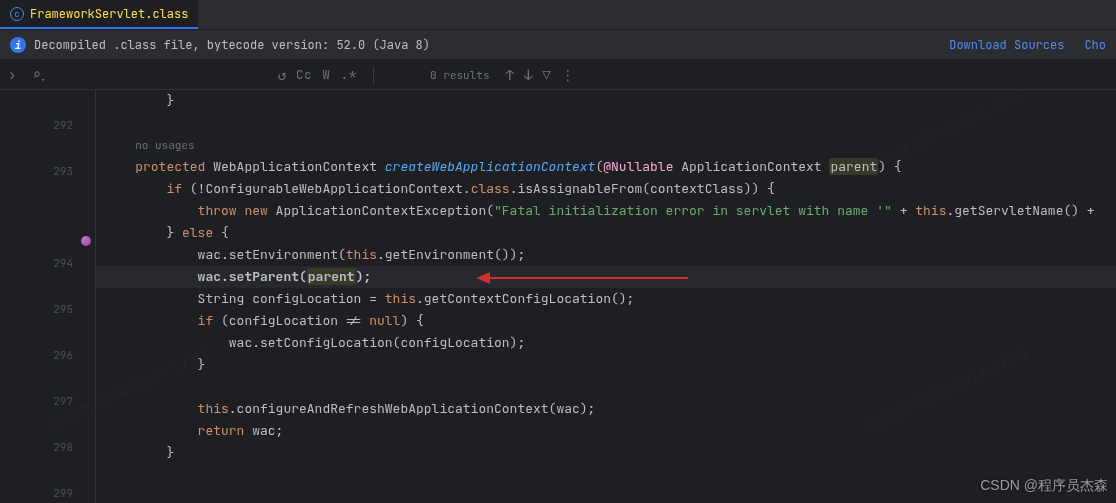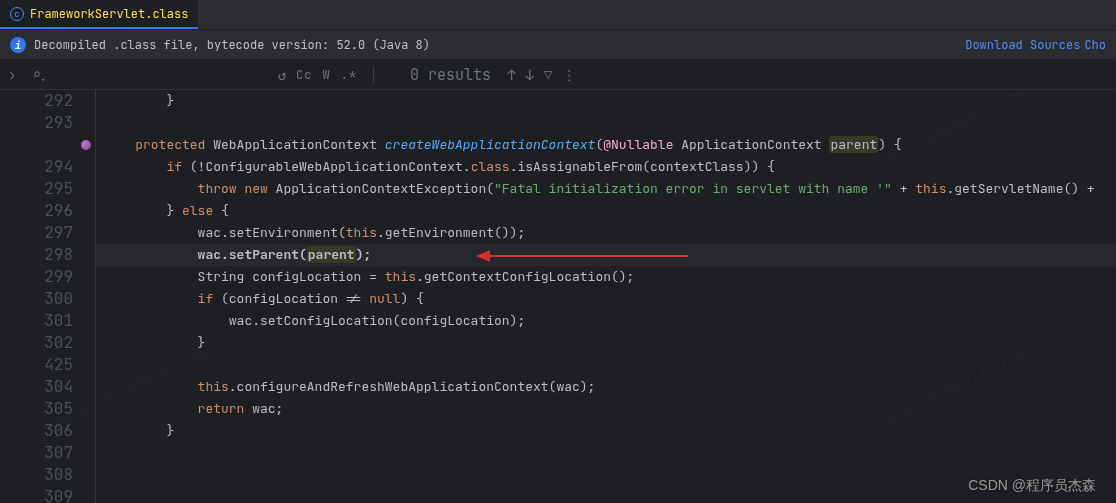--- a/index.html
+++ b/index.html
@@ -5,47 +5,47 @@
 * { margin:0; padding:0; box-sizing:border-box; }
 body { background:#1e1f22; color:#bcbec4; font-family:'JetBrains Mono','Consolas',monospace; font-size:13px; width:1116px; height:503px; overflow:hidden; position:relative; }
 .tab-bar { height:30px; background:#2b2d30; display:flex; align-items:center; border-bottom:1px solid #1e1f22; }
 .tab { display:flex; align-items:center; padding:0 10px; height:100%; background:#1e1f22; border-bottom:2px solid #3574f0; gap:6px; }
 .tab-icon { width:14px; height:14px; border-radius:50%; border:1.5px solid #548af7; display:flex; align-items:center; justify-content:center; font-size:9px; color:#548af7; }
 .tab-label { color:#fde047; font-size:12px; }
 .info-bar { height:30px; background:#2b2d30; display:flex; align-items:center; padding:0 10px; justify-content:space-between; border-bottom:1px solid #1e1f22; }
 .info-left { display:flex; align-items:center; gap:8px; }
 .info-icon { width:16px; height:16px; border-radius:50%; background:#3574f0; color:#fff; display:flex; align-items:center; justify-content:center; font-size:11px; font-weight:bold; font-style:italic; }
 .info-text { color:#bcbec4; font-size:12px; }
-.info-right { display:flex; gap:4px; }
+.info-right { display:flex; gap:20px; }
 .link { color:#548af7; font-size:12px; cursor:pointer; }
 .toolbar { height:30px; background:#1e1f22; display:flex; align-items:center; padding:0 8px; gap:16px; border-bottom:1px solid #333; }
 .tb-icon { color:#6f737a; cursor:pointer; font-size:14px; }
 .tb-sep { width:1px; height:18px; background:#393b40; }
 .tb-group { display:flex; gap:10px; align-items:center; }
 .tb-cc { color:#6f737a; font-size:12px; letter-spacing:1px; }
-.tb-results { color:#6f737a; font-size:15px; margin-left:20px; }
+.tb-results { color:#6f737a; font-size:11px; margin-left:40px; }
 .gutter { position:absolute; left:0; top:90px; width:95px; height:100%; background:#1e1f22; }
-.gutter-line { text-align:right; padding-right:22px; color:#4b5059; font-size:16px; height:22px; line-height:22px; }
+.gutter-line { text-align:right; padding-right:22px; color:#4b5059; font-size:11px; height:22px; line-height:22px;margin-top:24px; }
 .gutter-line.mark::after { content:''; position:absolute; right:4px; width:10px; height:10px; border-radius:50%; background:radial-gradient(circle at 30% 30%, #c66ecb, #8a4a9c); transform:translateY(-16px); }
 .code-area { position:absolute; left:95px; top:90px; right:0; height:413px; overflow:hidden; }
 .code-line { height:22px; line-height:22px; white-space:pre; font-size:13px; padding-left:8px; position:relative; }
 .kw { color:#cf8e6d; }
 .meth-def { color:#56a8f5;font-style:italic; }
 .annot { color:#f9a8d4; }
 .str { color:#6aab73; }
 .this { color:#cf8e6d; }
 .hint { color:#6f737a; font-size:11px; }
 .hl-param { background:#373a27; padding:0 1px; border-radius:2px;margin-top:40px; }
 .hl-line { background:#26282e;font-weight:bold; }
 .italic { font-style:italic; color:#bcbec4; }
 .border-left { border-left:1px solid #333438; }
 .arrow { position:absolute; left:380px; top:6px; width:220px; height:12px; pointer-events:none; }
 .arrow-line { position:absolute; left:12px; top:5px; width:200px; height:2px; background:#d32f2f; }
 .arrow-head { position:absolute; left:0; top:0; width:0; height:0; border-top:6px solid transparent; border-bottom:6px solid transparent; border-right:14px solid #d32f2f; }
-.watermark { position:absolute; right:20px; bottom:8px; color:#e8e8e8; opacity:0.6; font-size:14px; font-family:sans-serif; text-shadow:0 0 3px #000; }
+.watermark { position:absolute; right:8px; bottom:8px; color:#e8e8e8; opacity:0.6; font-size:14px; font-family:sans-serif; text-shadow:0 0 3px #000; }
 .wm-diag { position:absolute; color:#555; opacity:0.08; font-size:16px; font-family:sans-serif; transform:rotate(-25deg); pointer-events:none; }
 </style>
 </head>
 <body>
 
 <div class="tab-bar">
   <div class="tab">
     <span class="tab-icon">c</span>
     <span class="tab-label">FrameworkServlet.class</span>
   </div>
@@ -100,20 +100,21 @@
   <div class="gutter-line">305</div>
   <div class="gutter-line">306</div>
   <div class="gutter-line">307</div>
   <div class="gutter-line">308</div>
   <div class="gutter-line">309</div>
 </div>
 
 <div class="code-area border-left">
   <div class="code-line"><span>        }</span></div>
   <div class="code-line"><span></span></div>
+  <div class="code-line">    <span class="hint">no usages</span></div>
   <div class="code-line"><span class="kw">    protected</span><span> WebApplicationContext </span><span class="meth-def">createWebApplicationContext</span><span>(</span><span class="annot">@Nullable</span><span> ApplicationContext </span><span class="hl-param">parent</span><span>) {</span></div>
   <div class="code-line"><span class="kw">        if</span><span> (!ConfigurableWebApplicationContext.</span><span class="kw">class</span><span>.isAssignableFrom(contextClass)) {</span></div>
   <div class="code-line"><span class="kw">            throw new</span><span> ApplicationContextException(</span><span class="str">"Fatal initialization error in servlet with name '"</span><span> + </span><span class="this">this</span><span>.getServletName() +</span></div>
   <div class="code-line"><span>        } </span><span class="kw">else</span><span> {</span></div>
   <div class="code-line"><span>            wac.setEnvironment(</span><span class="this">this</span><span>.getEnvironment());</span></div>
   <div class="code-line hl-line"><span>            wac.setParent(</span><span class="hl-param">parent</span><span>);</span>
     <div class="arrow"><div class="arrow-head"></div><div class="arrow-line"></div></div>
   </div>
   <div class="code-line"><span>            String configLocation = </span><span class="this">this</span><span>.getContextConfigLocation();</span></div>
   <div class="code-line"><span class="kw">            if</span><span> (configLocation != </span><span class="kw">null</span><span>) {</span></div>

